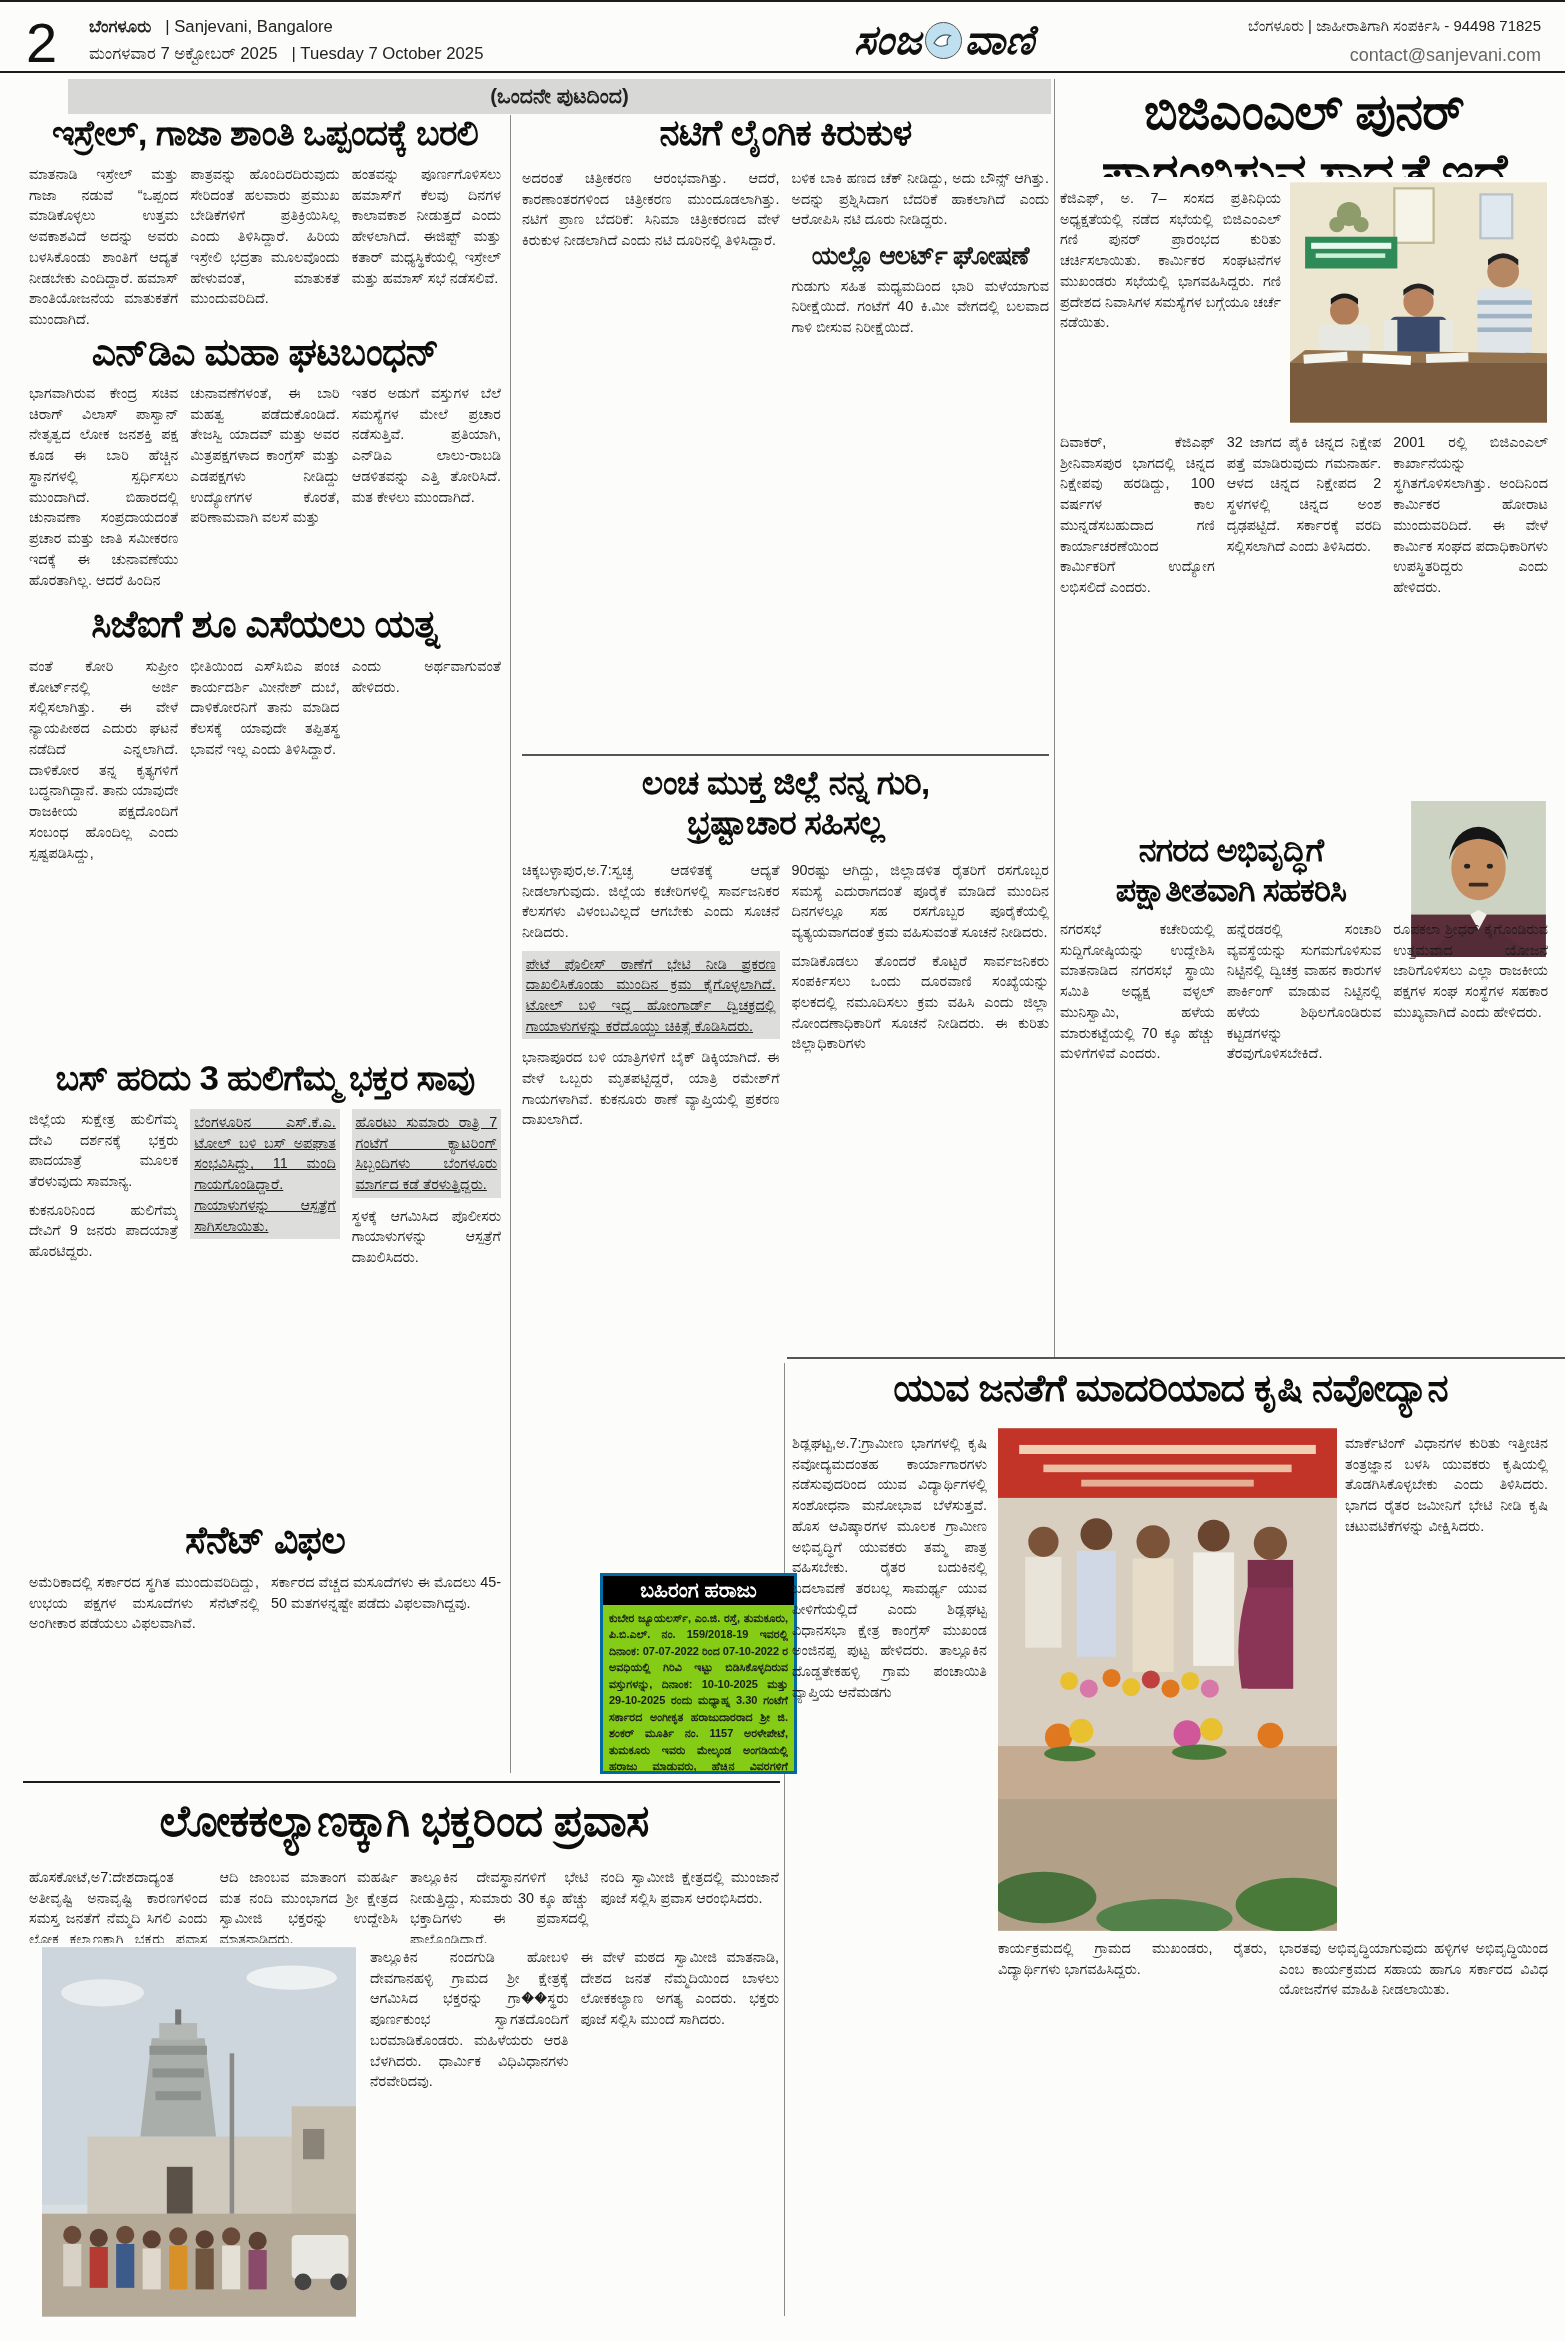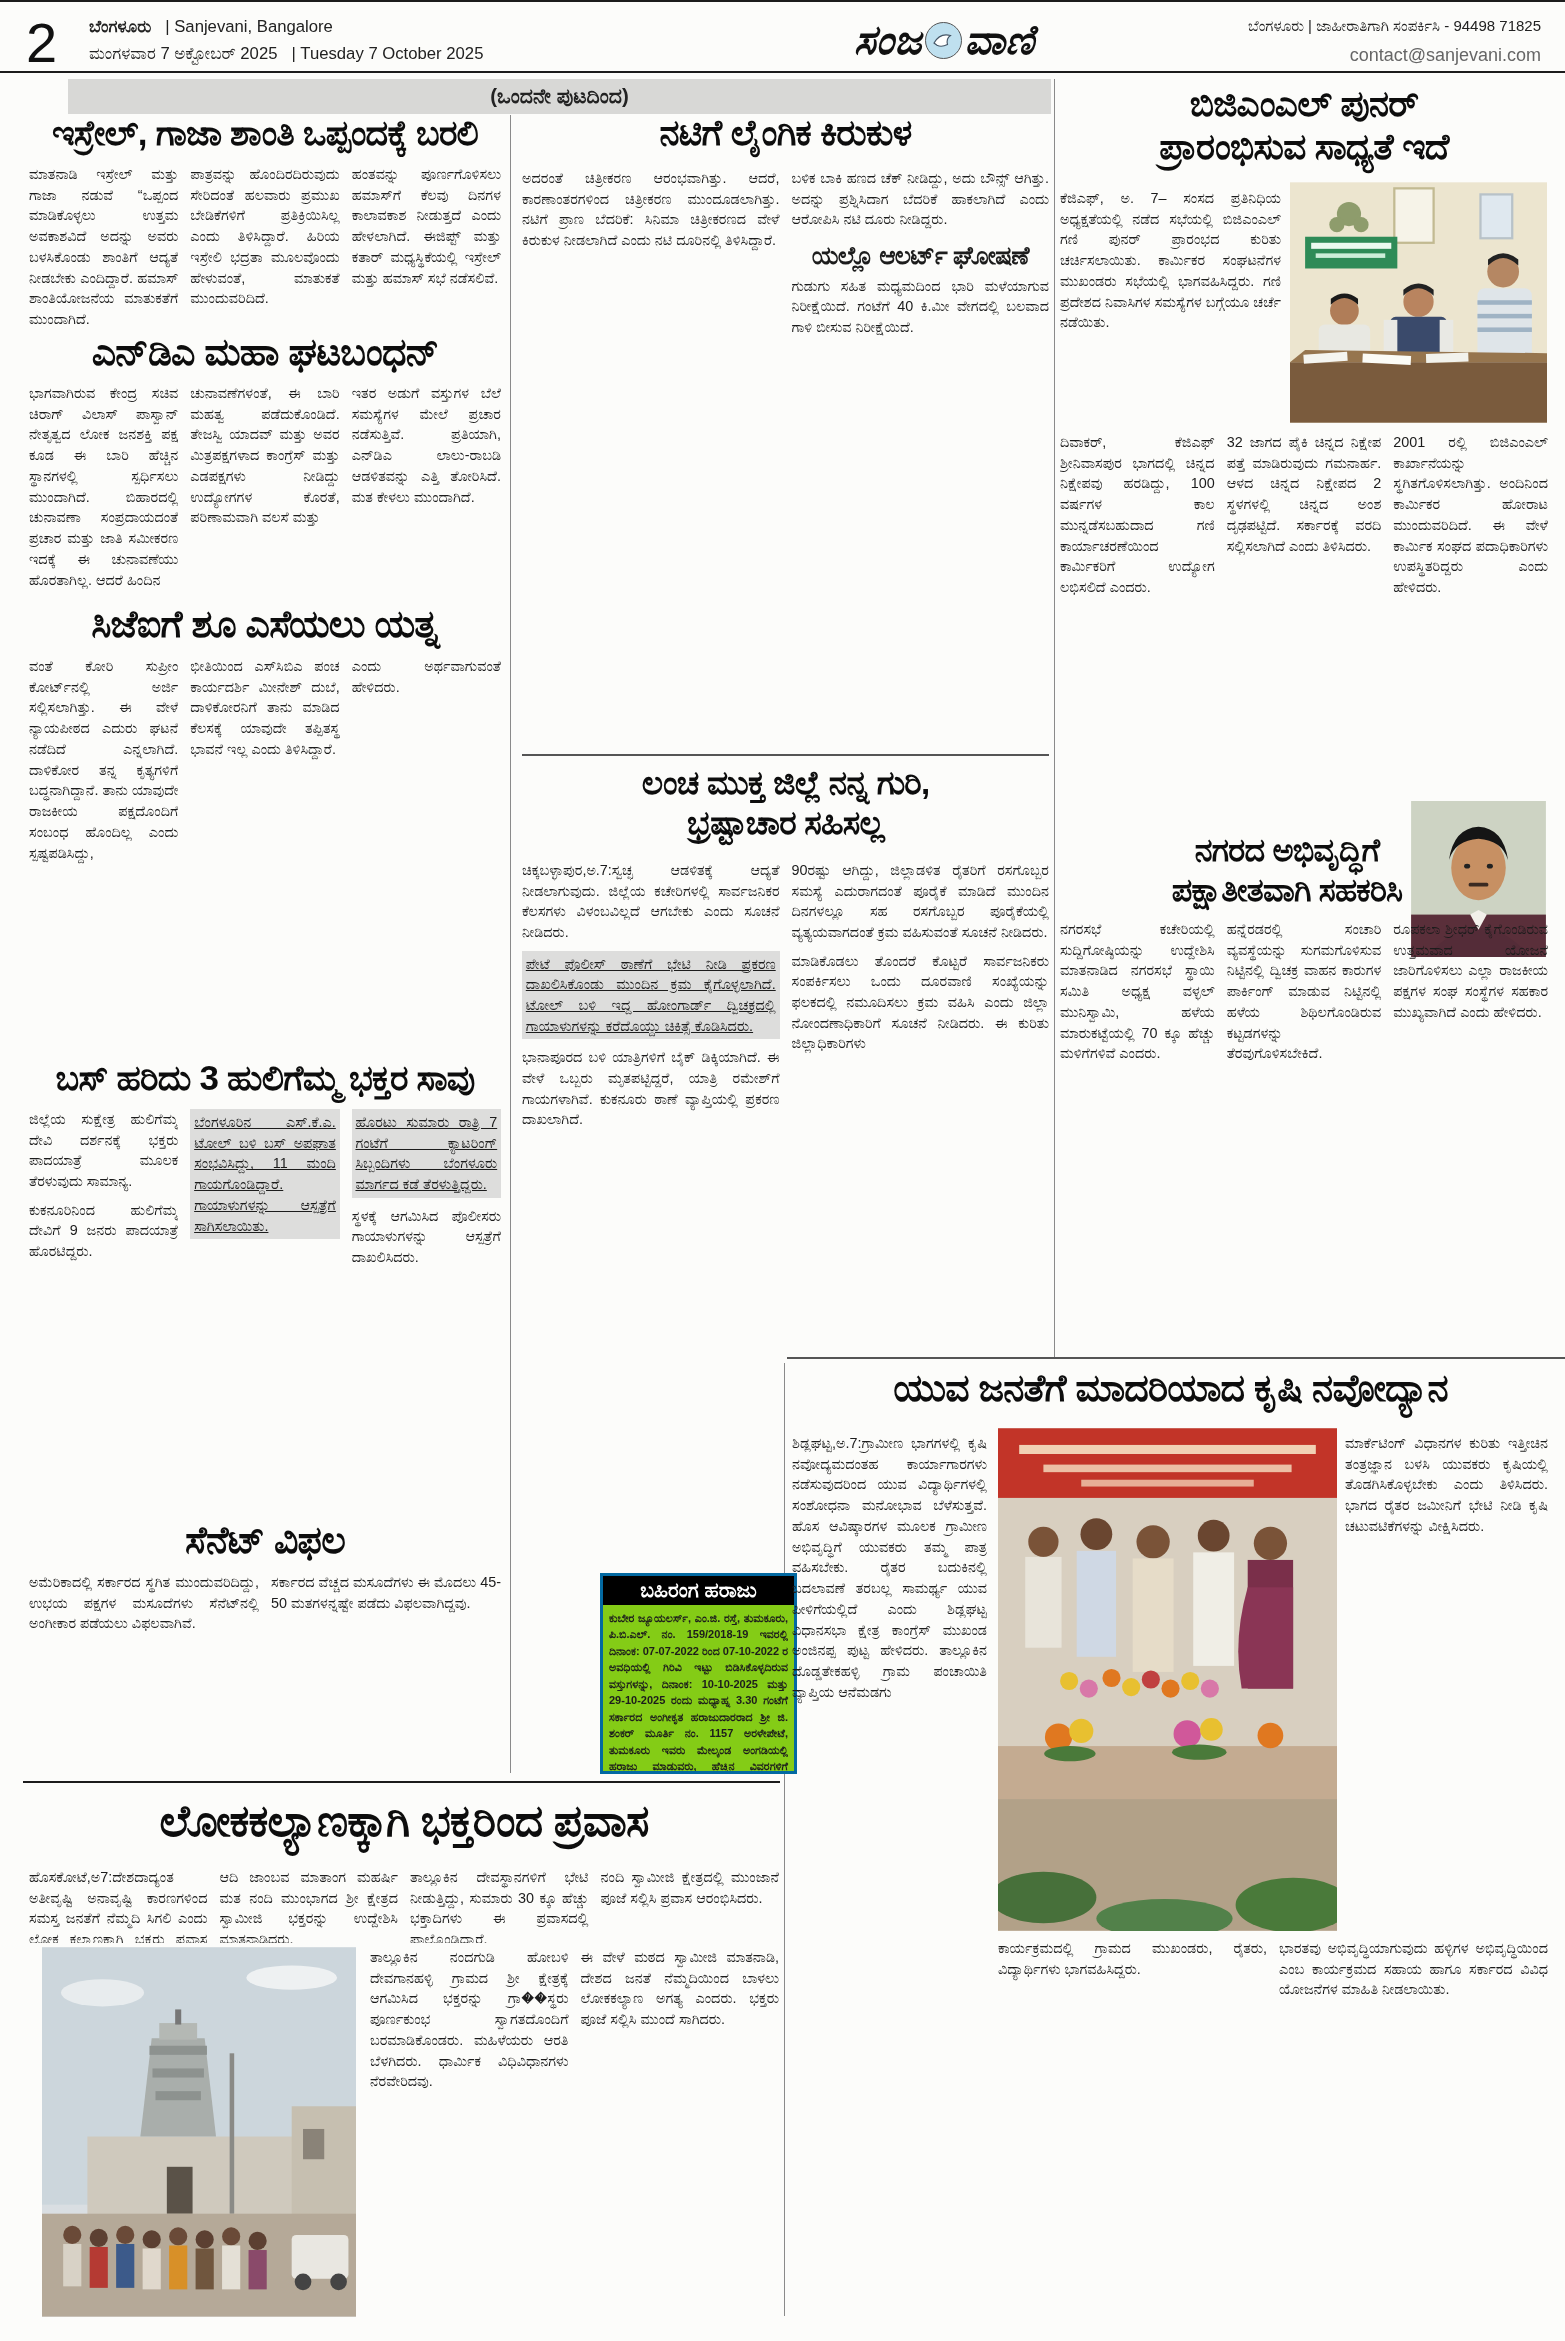--- a/index.html
+++ b/index.html
@@ -192,21 +192,21 @@
       <p>90ರಷ್ಟು ಆಗಿದ್ದು, ಜಿಲ್ಲಾಡಳಿತ ರೈತರಿಗೆ ರಸಗೊಬ್ಬರ ಸಮಸ್ಯೆ ಎದುರಾಗದಂತೆ ಪೂರೈಕೆ ಮಾಡಿದೆ ಮುಂದಿನ ದಿನಗಳಲ್ಲೂ ಸಹ ರಸಗೊಬ್ಬರ ಪೂರೈಕೆಯಲ್ಲಿ ವ್ಯತ್ಯಯವಾಗದಂತೆ ಕ್ರಮ ವಹಿಸುವಂತೆ ಸೂಚನೆ ನೀಡಿದರು.</p>
       <p>ಮಾಡಿಕೊಡಲು ತೊಂದರೆ ಕೊಟ್ಟರೆ ಸಾರ್ವಜನಿಕರು ಸಂಪರ್ಕಿಸಲು ಒಂದು ದೂರವಾಣಿ ಸಂಖ್ಯೆಯನ್ನು ಫಲಕದಲ್ಲಿ ನಮೂದಿಸಲು ಕ್ರಮ ವಹಿಸಿ ಎಂದು ಜಿಲ್ಲಾ ನೋಂದಣಾಧಿಕಾರಿಗೆ ಸೂಚನೆ ನೀಡಿದರು. ಈ ಕುರಿತು ಜಿಲ್ಲಾಧಿಕಾರಿಗಳು</p>
     </div>
   </div>
 
   <div class="abs auction" style="left:600px;top:1573px;width:191px;height:195px">
     <div class="auction-hd">ಬಹಿರಂಗ ಹರಾಜು</div>
     <div class="auction-bd">ಕುಬೇರ ಜ್ಯೂಯಲರ್ಸ್, ಎಂ.ಜಿ. ರಸ್ತೆ, ತುಮಕೂರು, ಪಿ.ಬಿ.ಎಲ್. ನಂ. 159/2018-19 ಇವರಲ್ಲಿ ದಿನಾಂಕ: 07-07-2022 ರಿಂದ 07-10-2022 ರ ಅವಧಿಯಲ್ಲಿ ಗಿರಿವಿ ಇಟ್ಟು ಬಿಡಿಸಿಕೊಳ್ಳದಿರುವ ವಸ್ತುಗಳನ್ನು, ದಿನಾಂಕ: 10-10-2025 ಮತ್ತು 29-10-2025 ರಂದು ಮಧ್ಯಾಹ್ನ 3.30 ಗಂಟೆಗೆ ಸರ್ಕಾರದ ಅಂಗೀಕೃತ ಹರಾಜುದಾರರಾದ ಶ್ರೀ ಜಿ. ಶಂಕರ್ ಮೂರ್ತಿ ನಂ. 1157 ಅರಳೇಪೇಟೆ, ತುಮಕೂರು ಇವರು ಮೇಲ್ಕಂಡ ಅಂಗಡಿಯಲ್ಲಿ ಹರಾಜು ಮಾಡುವರು, ಹೆಚ್ಚಿನ ವಿವರಗಳಿಗೆ ಮೇಲ್ಕಂಡ ವಿಳಾಸಕ್ಕೆ ಸಂಪರ್ಕಿಸುವುದು.</div>
   </div>
 
-  <div class="abs headline" style="left:1060px;top:82px;width:488px;height:95px;font-size:36px;line-height:1.2">
+  <div class="abs headline" style="left:1060px;top:82px;width:488px;height:95px;font-size:50px;line-height:1.2">
     <div>ಬಿಜಿಎಂಎಲ್ ಪುನರ್</div>
     <div>ಪ್ರಾರಂಭಿಸುವ ಸಾಧ್ಯತೆ ಇದೆ</div>
   </div>
 
   <div class="abs bcol" style="left:1060px;top:188px;width:221px;height:236px">ಕೆಜಿಎಫ್, ಅ. 7– ಸಂಸದ ಪ್ರತಿನಿಧಿಯ ಅಧ್ಯಕ್ಷತೆಯಲ್ಲಿ ನಡೆದ ಸಭೆಯಲ್ಲಿ ಬಿಜಿಎಂಎಲ್ ಗಣಿ ಪುನರ್ ಪ್ರಾರಂಭದ ಕುರಿತು ಚರ್ಚಿಸಲಾಯಿತು. ಕಾರ್ಮಿಕರ ಸಂಘಟನೆಗಳ ಮುಖಂಡರು ಸಭೆಯಲ್ಲಿ ಭಾಗವಹಿಸಿದ್ದರು. ಗಣಿ ಪ್ರದೇಶದ ನಿವಾಸಿಗಳ ಸಮಸ್ಯೆಗಳ ಬಗ್ಗೆಯೂ ಚರ್ಚೆ ನಡೆಯಿತು.</div>
 
   <svg class="abs photo" style="left:1290px;top:182px" width="257" height="241" viewBox="0 0 340 318">
     <rect width="340" height="318" fill="#ece5cf"></rect>
     <rect x="138" y="8" width="52" height="72" fill="#f6f3e8" stroke="#c2ba92" stroke-width="3"></rect>
     <rect x="252" y="16" width="42" height="58" fill="#dfe8ef" stroke="#b8c2c8" stroke-width="3"></rect>
@@ -236,21 +236,21 @@
     <rect x="96" y="228" width="64" height="12" fill="#fbfbf6" transform="rotate(3 128 234)"></rect>
     <rect x="180" y="226" width="56" height="12" fill="#f2f2ec" transform="rotate(-2 208 232)"></rect>
   </svg>
 
   <div class="abs cols" style="left:1060px;top:432px;width:488px;height:388px">
     <div class="bcol">ದಿವಾಕರ್, ಕೆಜಿಎಫ್ ಶ್ರೀನಿವಾಸಪುರ ಭಾಗದಲ್ಲಿ ಚಿನ್ನದ ನಿಕ್ಷೇಪವು ಹರಡಿದ್ದು, 100 ವರ್ಷಗಳ ಕಾಲ ಮುನ್ನಡೆಸಬಹುದಾದ ಗಣಿ ಕಾರ್ಯಾಚರಣೆಯಿಂದ ಕಾರ್ಮಿಕರಿಗೆ ಉದ್ಯೋಗ ಲಭಿಸಲಿದೆ ಎಂದರು.</div>
     <div class="bcol">32 ಜಾಗದ ಪೈಕಿ ಚಿನ್ನದ ನಿಕ್ಷೇಪ ಪತ್ತೆ ಮಾಡಿರುವುದು ಗಮನಾರ್ಹ. ಆಳದ ಚಿನ್ನದ ನಿಕ್ಷೇಪದ 2 ಸ್ಥಳಗಳಲ್ಲಿ ಚಿನ್ನದ ಅಂಶ ದೃಢಪಟ್ಟಿದೆ. ಸರ್ಕಾರಕ್ಕೆ ವರದಿ ಸಲ್ಲಿಸಲಾಗಿದೆ ಎಂದು ತಿಳಿಸಿದರು.</div>
     <div class="bcol">2001 ರಲ್ಲಿ ಬಿಜಿಎಂಎಲ್ ಕಾರ್ಖಾನೆಯನ್ನು ಸ್ಥಗಿತಗೊಳಿಸಲಾಗಿತ್ತು. ಅಂದಿನಿಂದ ಕಾರ್ಮಿಕರ ಹೋರಾಟ ಮುಂದುವರಿದಿದೆ. ಈ ವೇಳೆ ಕಾರ್ಮಿಕ ಸಂಘದ ಪದಾಧಿಕಾರಿಗಳು ಉಪಸ್ಥಿತರಿದ್ದರು ಎಂದು ಹೇಳಿದರು.</div>
   </div>
 
-  <div class="abs headline" style="left:1116px;top:830px;width:342px;height:83px;font-size:32px;line-height:1.25">
+  <div class="abs headline" style="left:1060px;top:830px;width:342px;height:83px;font-size:32px;line-height:1.25">
     <div>ನಗರದ ಅಭಿವೃದ್ಧಿಗೆ</div>
     <div>ಪಕ್ಷಾತೀತವಾಗಿ ಸಹಕರಿಸಿ</div>
   </div>
 
   <svg class="abs photo" style="left:1411px;top:801px" width="135" height="156" viewBox="0 0 178 206">
     <rect width="178" height="206" fill="#cdd3c3"></rect>
     <rect x="0" y="150" width="178" height="56" fill="#5a2f3a"></rect>
     <path d="M20 206 Q89 128 158 206 Z" fill="#542c38"></path>
     <polygon points="78,150 89,170 100,150 89,144" fill="#f2f0ea"></polygon>
     <ellipse cx="89" cy="88" rx="36" ry="43" fill="#c79063"></ellipse>

